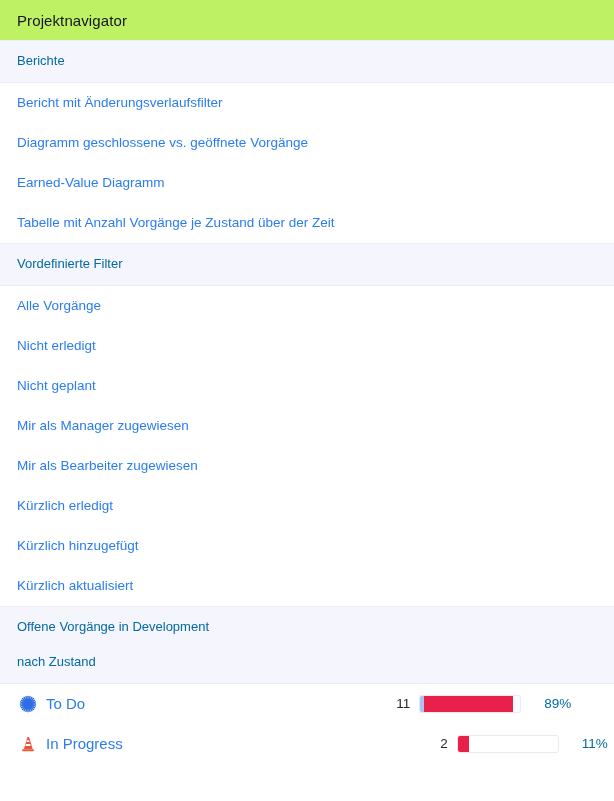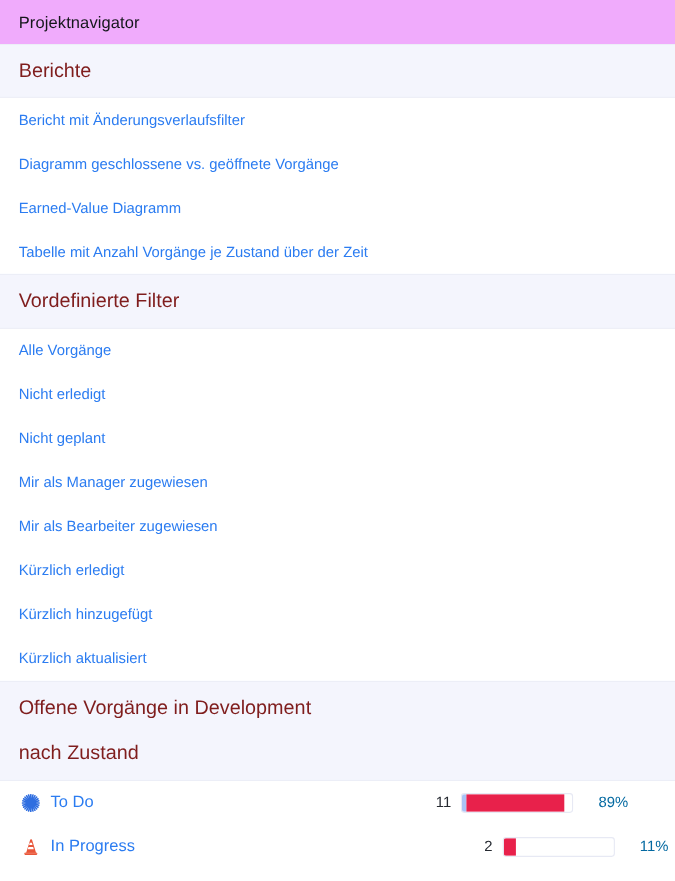--- a/index.html
+++ b/index.html
@@ -25,42 +25,42 @@
     flex-direction: column;
   }
 
   
   .panel-header {
     height: 40px;
     flex: 0 0 40px;
     display: flex;
     align-items: center;
     padding: 0 0 0 17px;
-    background: #f0abfc;
+    background: #bef264;
   }
   .panel-header .title {
     font-size: 15px;
     color: #14161a;
     letter-spacing: 0.1px;
   }
 
   
   .section-head {
     background: #f4f5fd;
     border-top: 1px solid #eceef7;
     border-bottom: 1px solid #eceef7;
     padding: 12px 0 12px 17px;
     min-height: 40px;
     display: flex;
     flex-direction: column;
     justify-content: center;
   }
   .section-head .sh-line {
-    font-size: 18px;
-    color: #7f1d1d;
+    font-size: 13px;
+    color: #0369a1;
     line-height: 1.3;
   }
   .section-head .sh-line + .sh-line {
     margin-top: 18px;
   }
 
   
   .link-row {
     height: 40px;
     display: flex;

